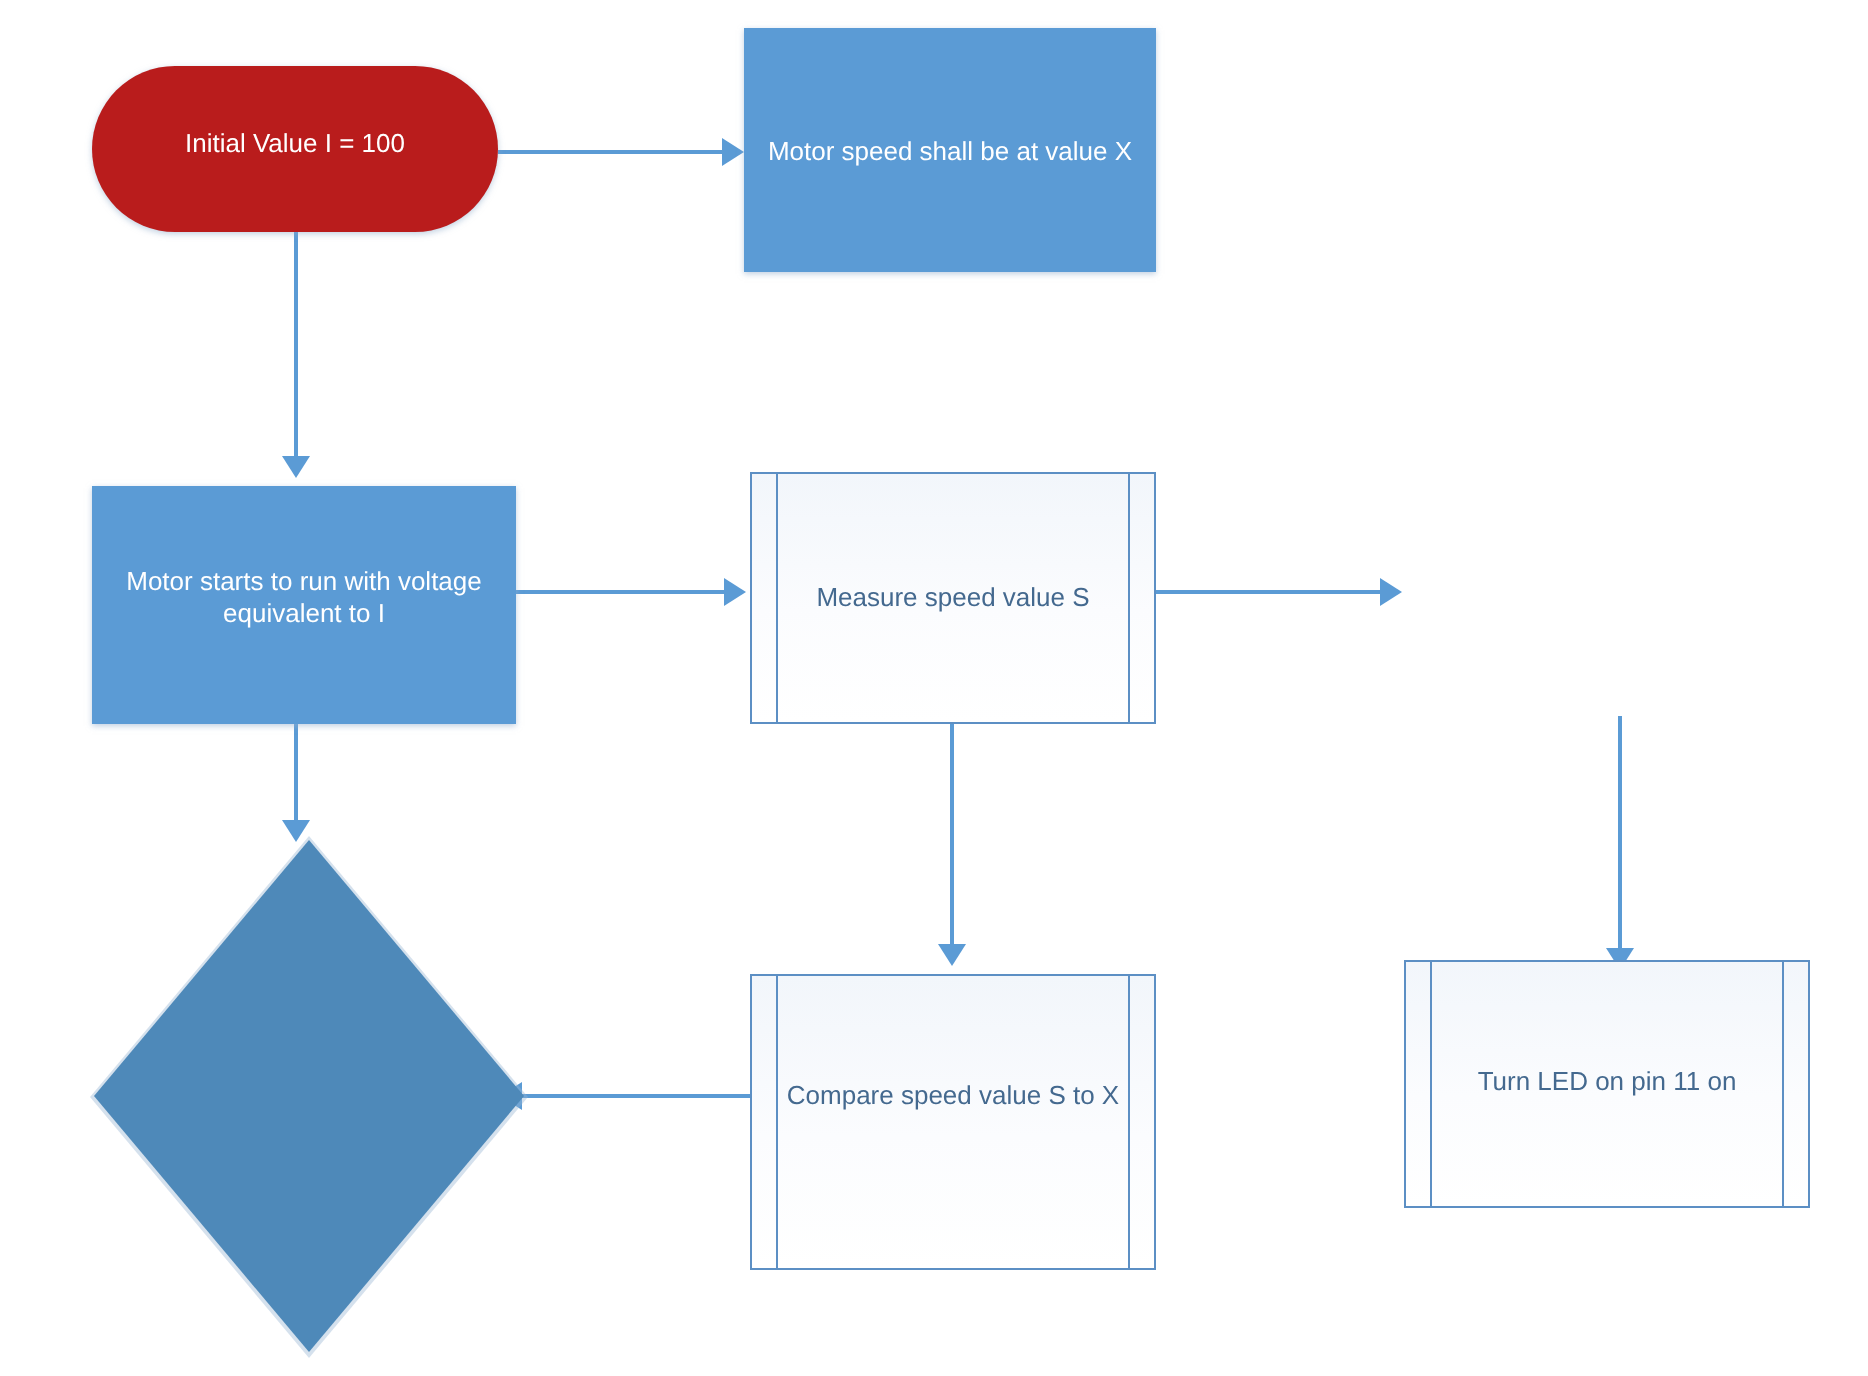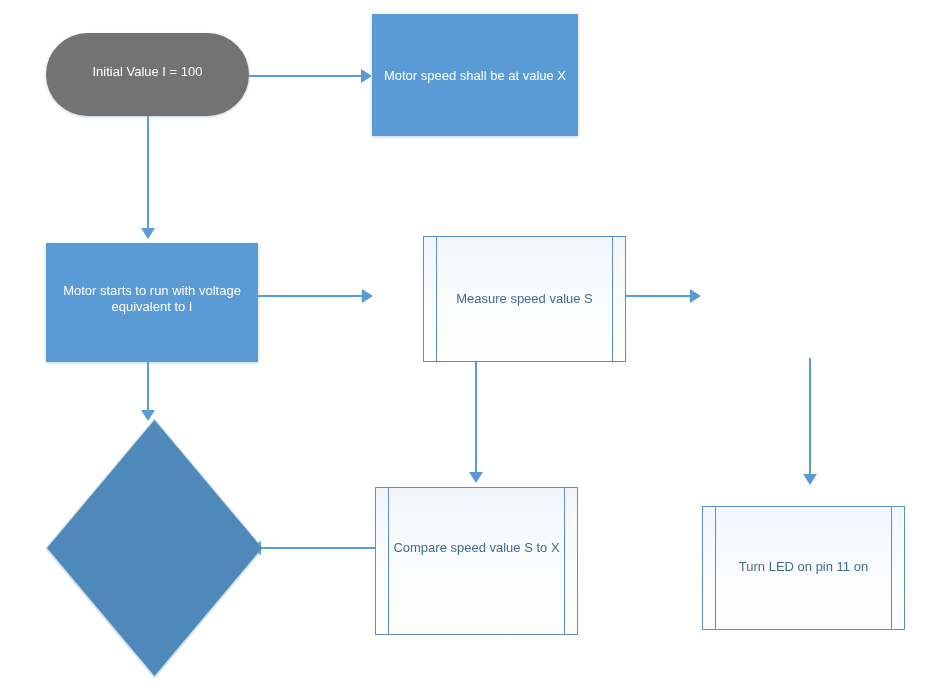--- a/index.html
+++ b/index.html
@@ -24,21 +24,21 @@
     left: 0;
     right: 0;
     text-align: center;
     line-height: 1.25;
     white-space: pre-line;
   }
 
   
   .terminator {
     position: absolute;
-    background: #737373;
+    background: #b91c1c;
     border-radius: 999px;
     box-shadow: 0 1px 3px rgba(140,170,200,0.55);
   }
   .terminator .node-text {
     color: #ffffff;
     font-size: 13px;
   }
 
   
   .process-solid {
@@ -161,37 +161,37 @@
   </div>
 
   <div class="process-solid" style="left:46px; top:243px; width:212px; height:119px;">
     <div class="node-text" style="top:40px; left:10px; right:10px;">Motor starts to run with voltage equivalent to I</div>
   </div>
 
   <div class="process-solid" style="left:372px; top:14px; width:206px; height:122px;">
     <div class="node-text" style="top:54px;">Motor speed shall be at value X</div>
   </div>
 
-  <div class="predefined" style="left:375px; top:236px; width:203px; height:126px;margin-left:48px;">
+  <div class="predefined" style="left:375px; top:236px; width:203px; height:126px;">
     <div class="rail left"></div>
     <div class="rail right"></div>
     <div class="node-text" style="top:54px;">Measure speed value S</div>
   </div>
 
 
   <div class="decision" style="left:47px; top:420px; width:215px; height:256px;">
     <div class="dglow"></div>
     <div class="dshape"></div>
   </div>
 
   <div class="predefined" style="left:375px; top:487px; width:203px; height:148px;">
     <div class="rail left"></div>
     <div class="rail right"></div>
     <div class="node-text" style="top:52px;">Compare speed value S to X</div>
   </div>
 
-  <div class="predefined" style="left:702px; top:506px; width:203px; height:124px;">
+  <div class="predefined" style="left:702px; top:480px; width:203px; height:124px;">
     <div class="rail left"></div>
     <div class="rail right"></div>
     <div class="node-text" style="top:52px;">Turn LED on pin 11 on</div>
   </div>
 
 </div>
 
 </body></html>

